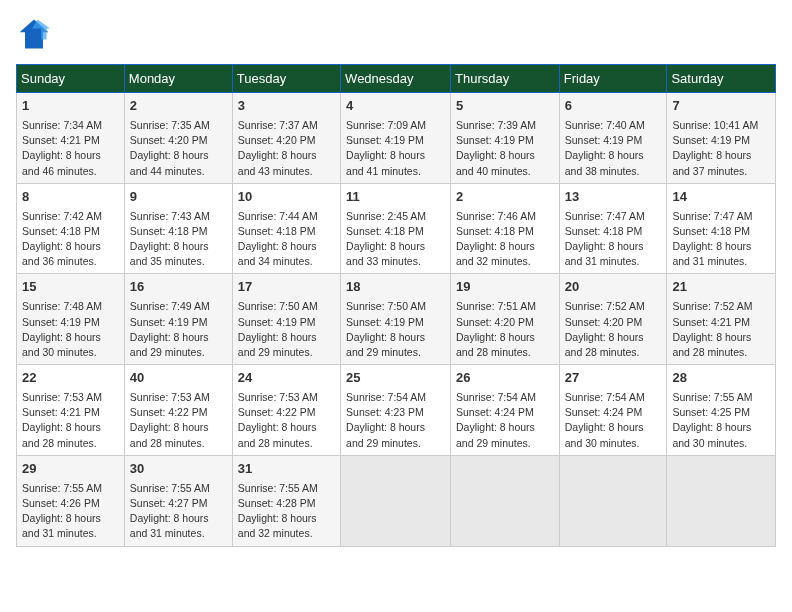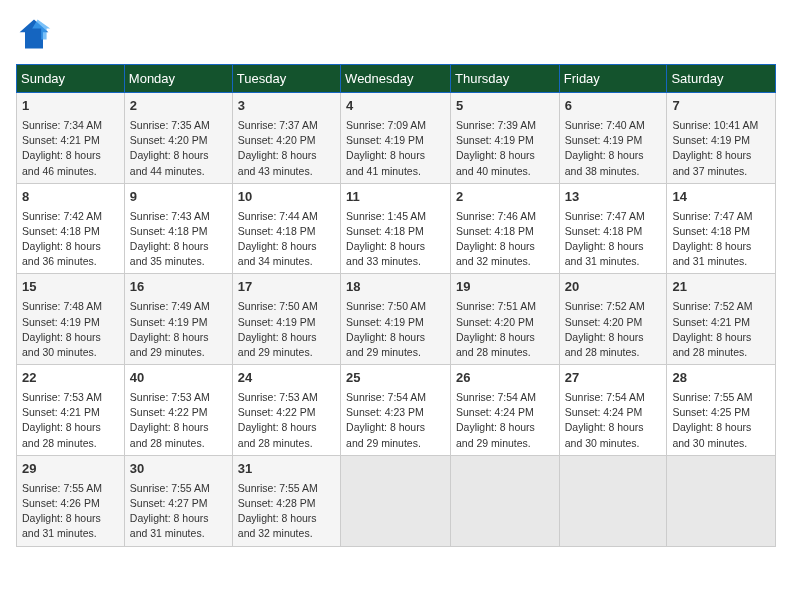--- a/index.html
+++ b/index.html
@@ -120,21 +120,21 @@
         <td><span class="day-num">3</span><span>Sunrise: 7:37 AM</span><br><span>Sunset: 4:20 PM</span><br><span>Daylight: 8 hours and 43 minutes.</span></td>
         <td><span class="day-num">4</span><span>Sunrise: 7:09 AM</span><br><span>Sunset: 4:19 PM</span><br><span>Daylight: 8 hours and 41 minutes.</span></td>
         <td><span class="day-num">5</span><span>Sunrise: 7:39 AM</span><br><span>Sunset: 4:19 PM</span><br><span>Daylight: 8 hours and 40 minutes.</span></td>
         <td><span class="day-num">6</span><span>Sunrise: 7:40 AM</span><br><span>Sunset: 4:19 PM</span><br><span>Daylight: 8 hours and 38 minutes.</span></td>
         <td><span class="day-num">7</span><span>Sunrise: 10:41 AM</span><br><span>Sunset: 4:19 PM</span><br><span>Daylight: 8 hours and 37 minutes.</span></td>
       </tr>
       <tr>
         <td><span class="day-num">8</span><span>Sunrise: 7:42 AM</span><br><span>Sunset: 4:18 PM</span><br><span>Daylight: 8 hours and 36 minutes.</span></td>
         <td><span class="day-num">9</span><span>Sunrise: 7:43 AM</span><br><span>Sunset: 4:18 PM</span><br><span>Daylight: 8 hours and 35 minutes.</span></td>
         <td><span class="day-num">10</span><span>Sunrise: 7:44 AM</span><br><span>Sunset: 4:18 PM</span><br><span>Daylight: 8 hours and 34 minutes.</span></td>
-        <td><span class="day-num">11</span><span>Sunrise: 1:45 AM</span><br><span>Sunset: 4:18 PM</span><br><span>Daylight: 8 hours and 33 minutes.</span></td>
+        <td><span class="day-num">11</span><span>Sunrise: 2:45 AM</span><br><span>Sunset: 4:18 PM</span><br><span>Daylight: 8 hours and 33 minutes.</span></td>
         <td><span class="day-num">2</span><span>Sunrise: 7:46 AM</span><br><span>Sunset: 4:18 PM</span><br><span>Daylight: 8 hours and 32 minutes.</span></td>
         <td><span class="day-num">13</span><span>Sunrise: 7:47 AM</span><br><span>Sunset: 4:18 PM</span><br><span>Daylight: 8 hours and 31 minutes.</span></td>
         <td><span class="day-num">14</span><span>Sunrise: 7:47 AM</span><br><span>Sunset: 4:18 PM</span><br><span>Daylight: 8 hours and 31 minutes.</span></td>
       </tr>
       <tr>
         <td><span class="day-num">15</span><span>Sunrise: 7:48 AM</span><br><span>Sunset: 4:19 PM</span><br><span>Daylight: 8 hours and 30 minutes.</span></td>
         <td><span class="day-num">16</span><span>Sunrise: 7:49 AM</span><br><span>Sunset: 4:19 PM</span><br><span>Daylight: 8 hours and 29 minutes.</span></td>
         <td><span class="day-num">17</span><span>Sunrise: 7:50 AM</span><br><span>Sunset: 4:19 PM</span><br><span>Daylight: 8 hours and 29 minutes.</span></td>
         <td><span class="day-num">18</span><span>Sunrise: 7:50 AM</span><br><span>Sunset: 4:19 PM</span><br><span>Daylight: 8 hours and 29 minutes.</span></td>
         <td><span class="day-num">19</span><span>Sunrise: 7:51 AM</span><br><span>Sunset: 4:20 PM</span><br><span>Daylight: 8 hours and 28 minutes.</span></td>

